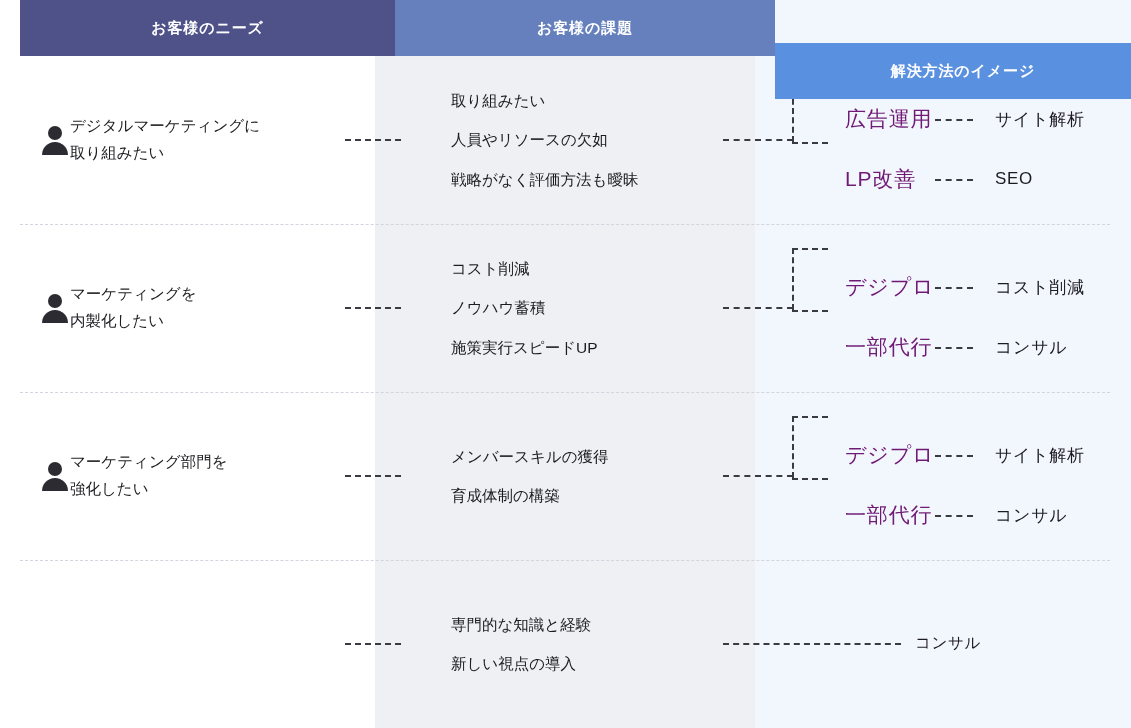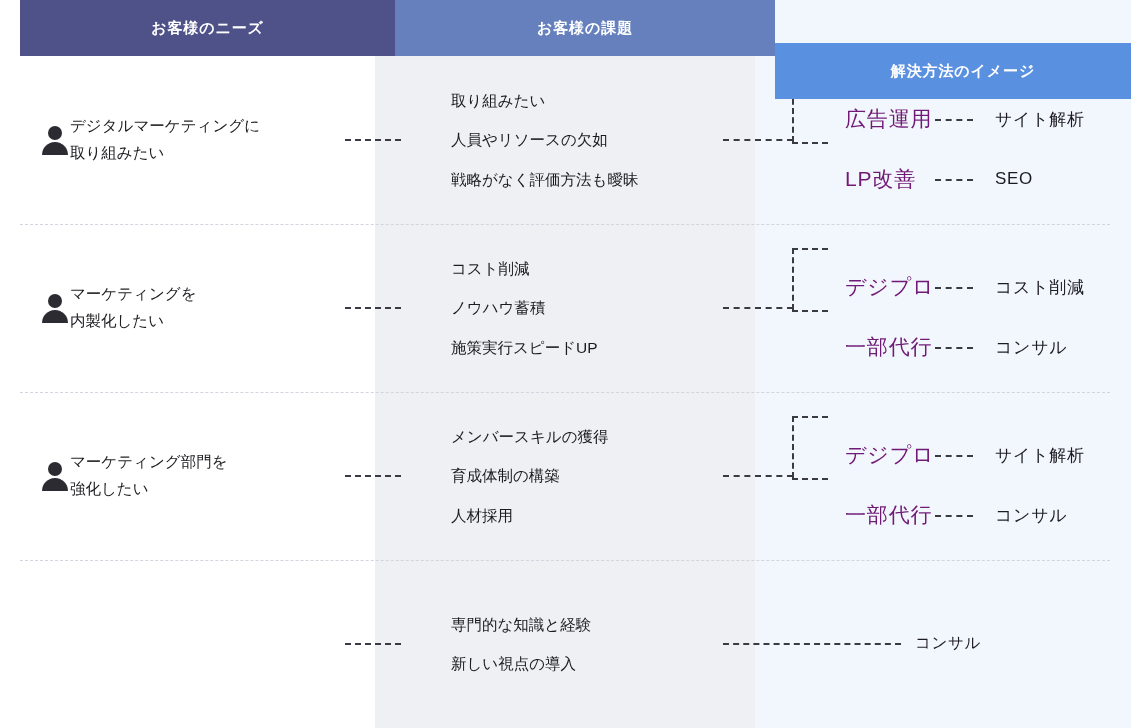--- a/index.html
+++ b/index.html
@@ -178,21 +178,20 @@
           <div class="head"></div>
             <div class="body"></div>
         </div>
         <div class="needs-text">マーケティング部門を
 強化したい</div>
       </div>
       <div class="conn-a"></div>
       <div class="issues-cell">
         <div class="issue-line">メンバースキルの獲得</div>
         <div class="issue-line">育成体制の構築</div>
-        <div class="issue-line">人材採用</div>
       </div>
       <div class="conn-b"></div>
       <div class="sol-cell">
         <div class="bracket">
           <div class="vert"></div>
             <div class="stub stub-top"></div>
             <div class="stub stub-bot"></div>
         </div>
         <div class="sol-item up">
           <div class="sol-primary">デジプロ</div>

